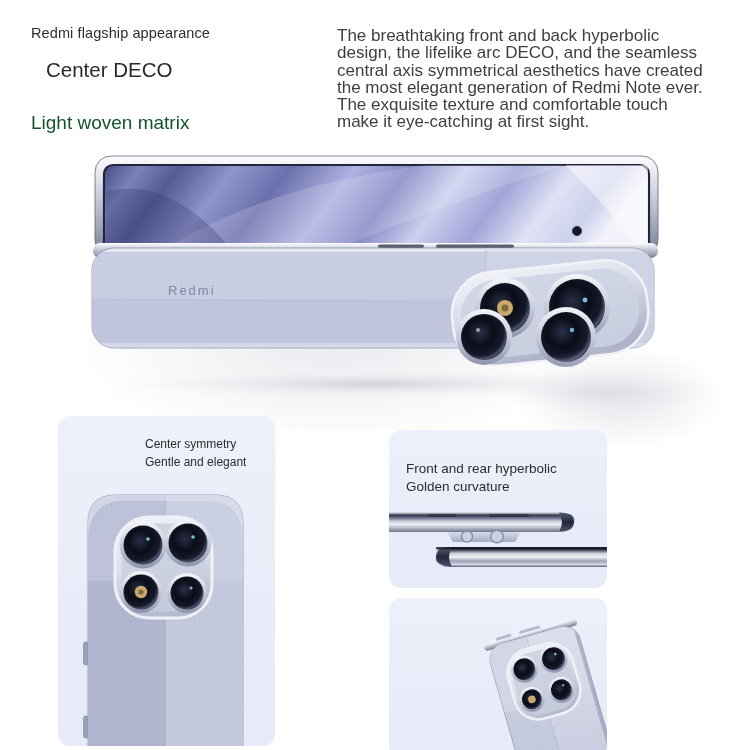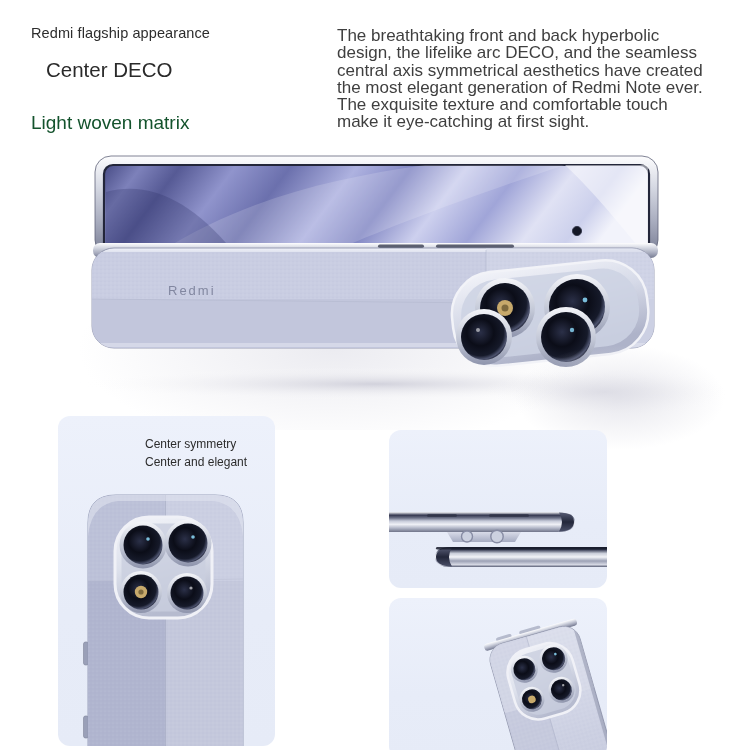--- a/index.html
+++ b/index.html
@@ -157,21 +157,21 @@
         <circle cx="572" cy="190" r="2.2" fill="#86d0f0" opacity="0.85"></circle>
       </g>
     </g>
   </svg>
 </div>
 <div class="abs hero-blob"></div>
 
 <div class="card card-1">
   <div class="card-text">
     <div>Center symmetry</div>
-    <div>Center and elegant</div>
+    <div>Gentle and elegant</div>
   </div>
   <svg width="217" height="330" viewBox="0 0 217 330">
     <defs>
       <clipPath id="lphone">
           <path d="M30,330 L30,107 Q30,79 58,79 L157,79 Q185,79 185,107 L185,330 Z"></path>
         </clipPath>
       <linearGradient id="lplate" x1="0" y1="0" x2="0.25" y2="1">
         <stop offset="0" stop-color="#f3f4f9"></stop>
           <stop offset="0.5" stop-color="#dde1ec"></stop>
         <stop offset="1" stop-color="#b6bbcf"></stop>
@@ -209,20 +209,22 @@
       <circle cx="83" cy="176" r="2.6" fill="#7e6a3e"></circle>
       <circle cx="129" cy="177" r="20" fill="url(#lensRing)"></circle>
       <circle cx="129" cy="177" r="16.5" fill="url(#lensGlass)"></circle>
       <circle cx="133" cy="172" r="1.6" fill="#ffffff" opacity="0.6"></circle>
     </g>
   </svg>
 </div>
 
 <div class="card card-2">
   <div class="card-text">
+    <div>Front and rear hyperbolic</div>
+    <div>Golden curvature</div>
   </div>
   <svg width="218" height="158" viewBox="0 0 218 158">
     <defs>
       <linearGradient id="sideGrad1" x1="0" y1="0" x2="0" y2="1">
         <stop offset="0" stop-color="#f5f6fa"></stop>
           <stop offset="0.16" stop-color="#343850"></stop>
         <stop offset="0.3" stop-color="#6d7288"></stop>
           <stop offset="0.45" stop-color="#c6cad9"></stop>
         <stop offset="0.62" stop-color="#eff0f6"></stop>
           <stop offset="0.8" stop-color="#b4b8c9"></stop>

